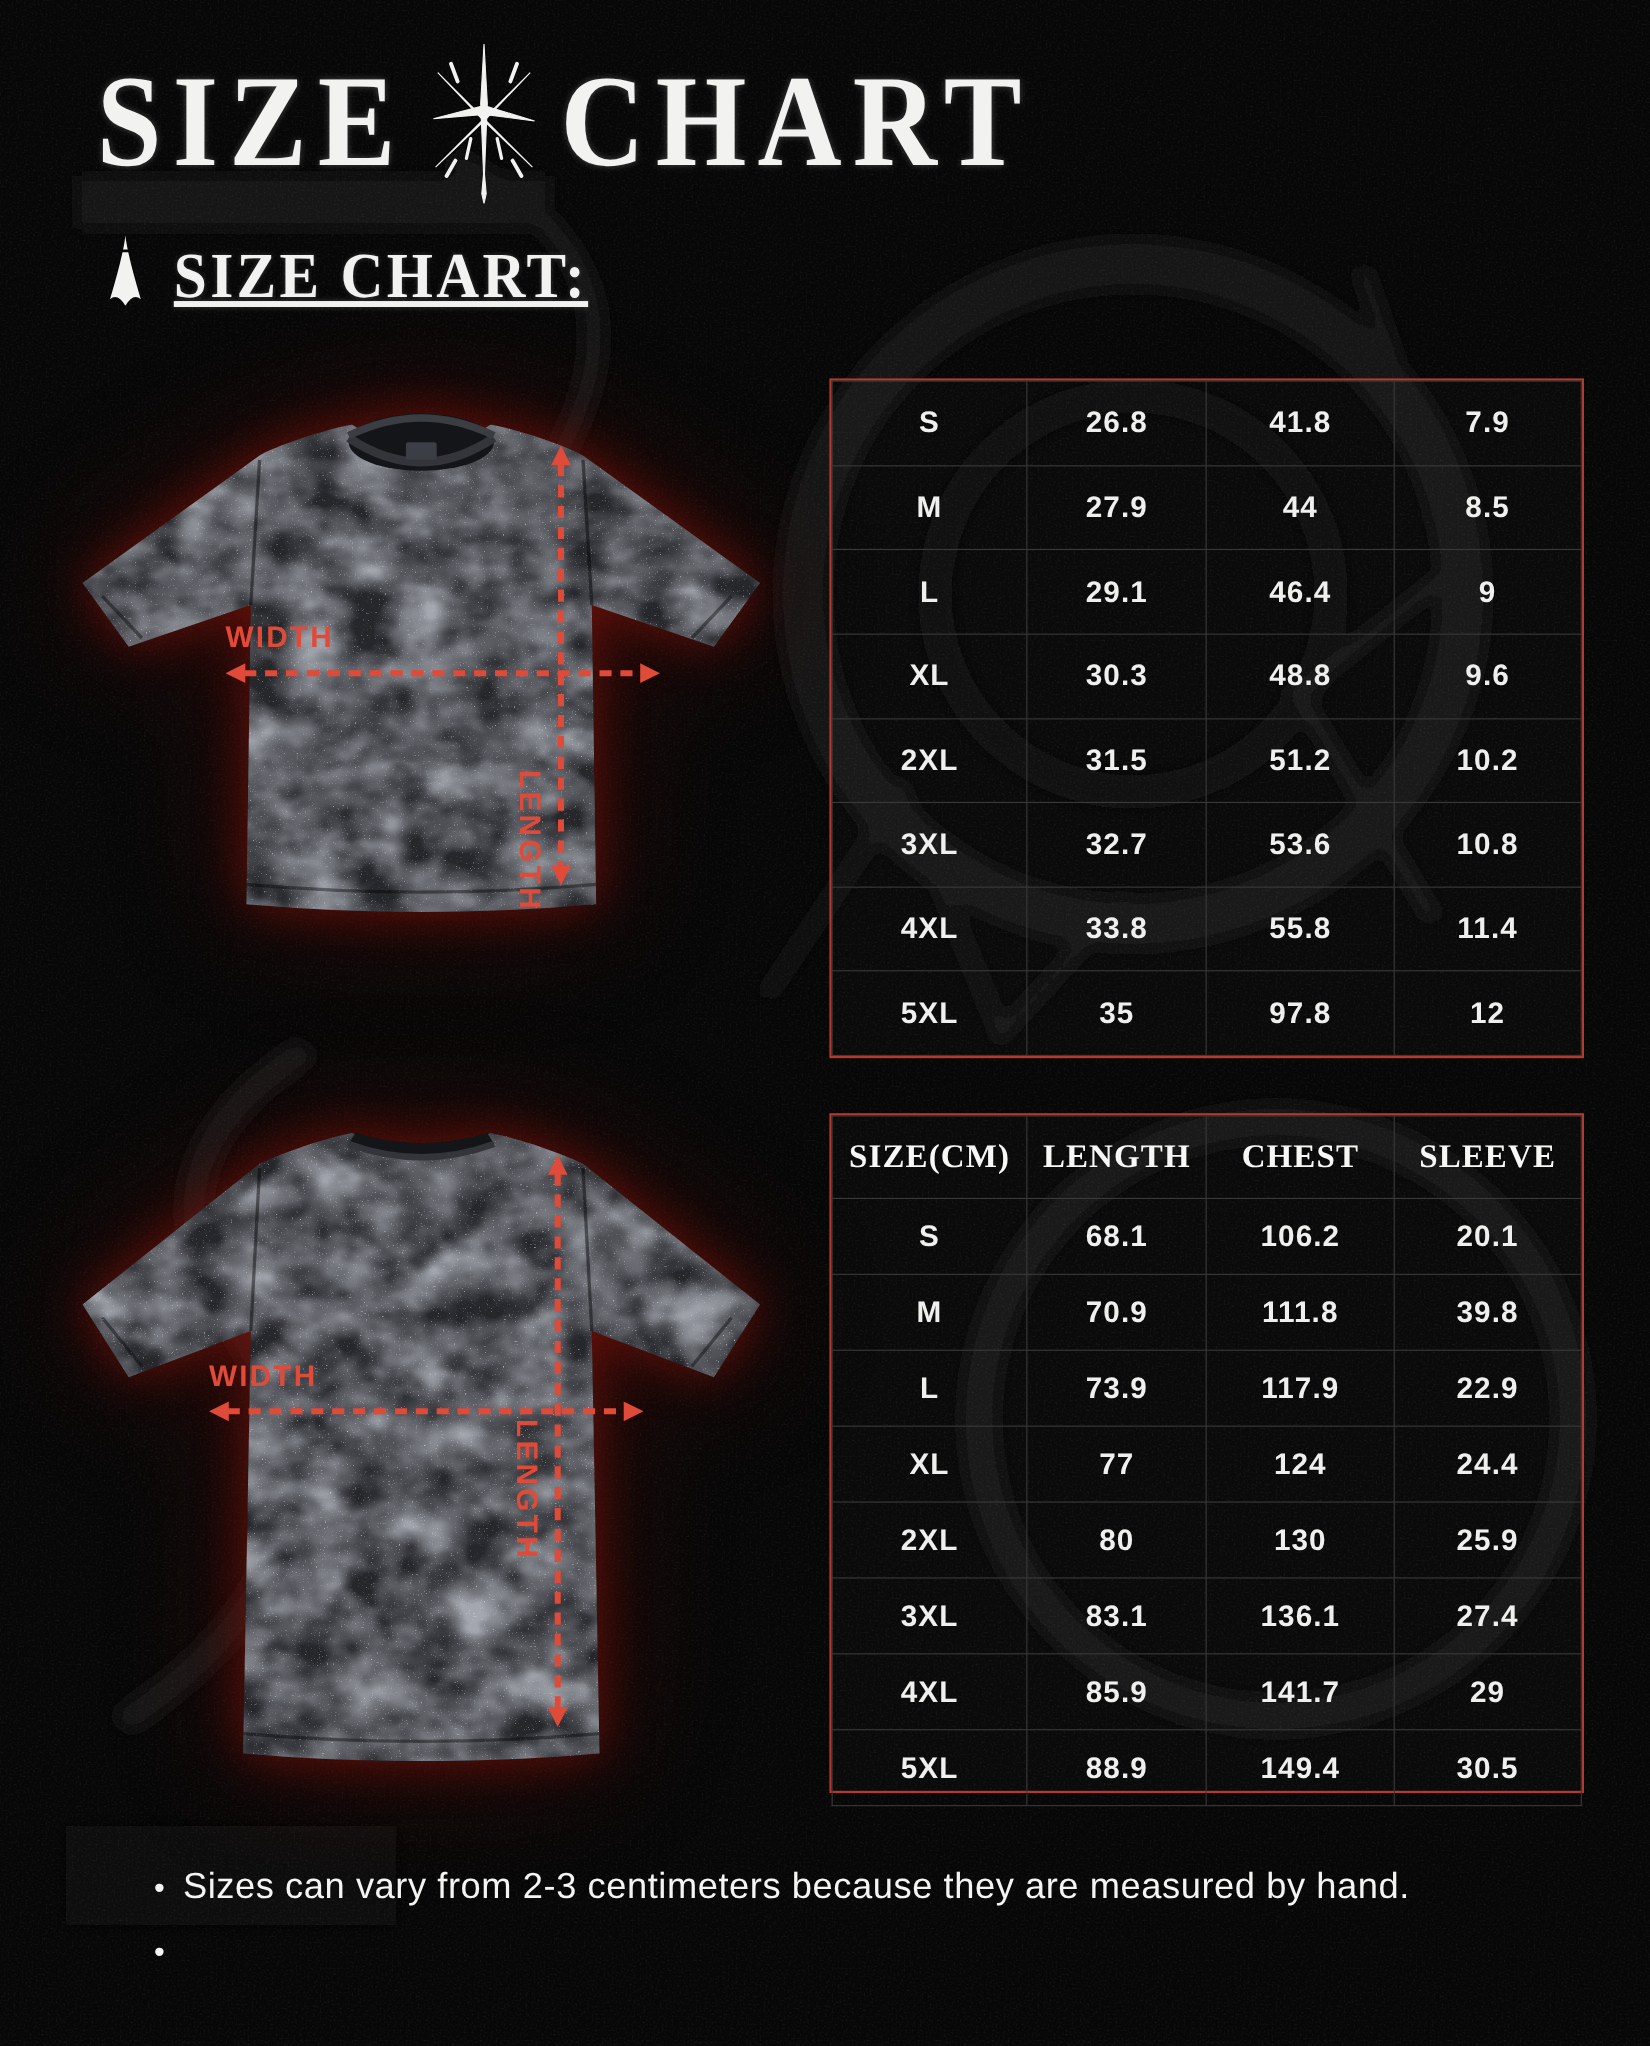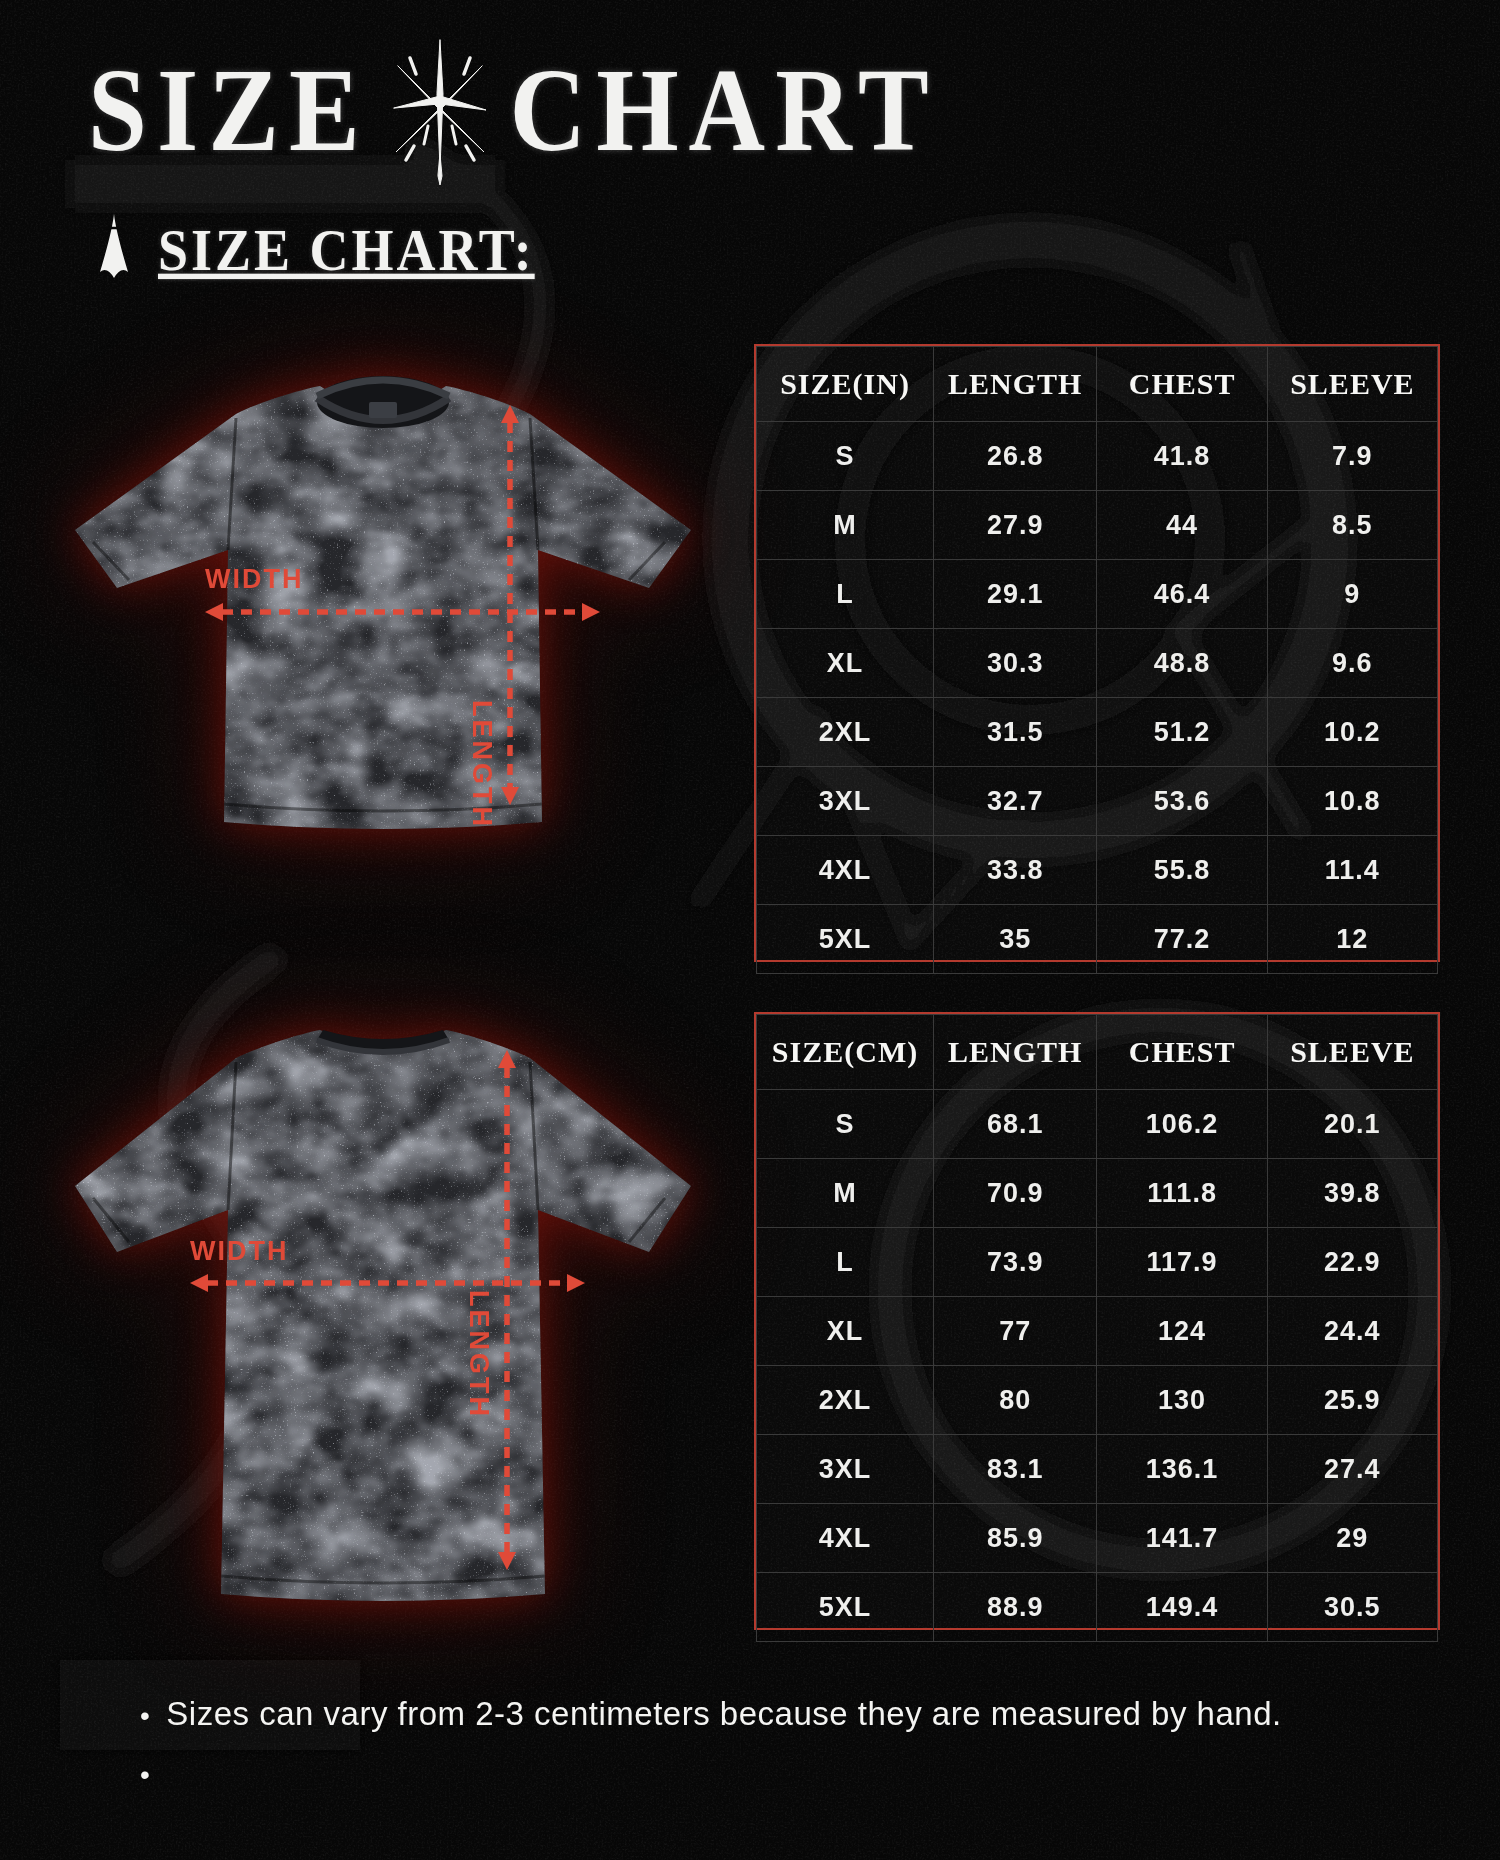--- a/index.html
+++ b/index.html
@@ -232,26 +232,20 @@
 
   <div class="tablebox tb1">
     <table class="size-table">
       <colgroup>
           <col class="c0">
           <col class="c1">
           <col class="c2">
           <col class="c3">
         </colgroup>
       <tbody>
-          <tr>
-        <th>SIZE(IN)</th>
-        <th>LENGTH</th>
-        <th>CHEST</th>
-        <th>SLEEVE</th>
-      </tr>
       <tr>
         <td>S</td>
         <td>26.8</td>
         <td>41.8</td>
         <td>7.9</td>
       </tr>
       <tr>
         <td>M</td>
         <td>27.9</td>
         <td>44</td>
@@ -283,21 +277,21 @@
       </tr>
       <tr>
         <td>4XL</td>
         <td>33.8</td>
         <td>55.8</td>
         <td>11.4</td>
       </tr>
       <tr>
         <td>5XL</td>
         <td>35</td>
-        <td>77.2</td>
+        <td>97.8</td>
         <td>12</td>
       </tr>
     </tbody>
       </table>
   </div>
 
   <div class="tablebox tb2">
     <table class="size-table">
       <colgroup>
           <col class="c0">

